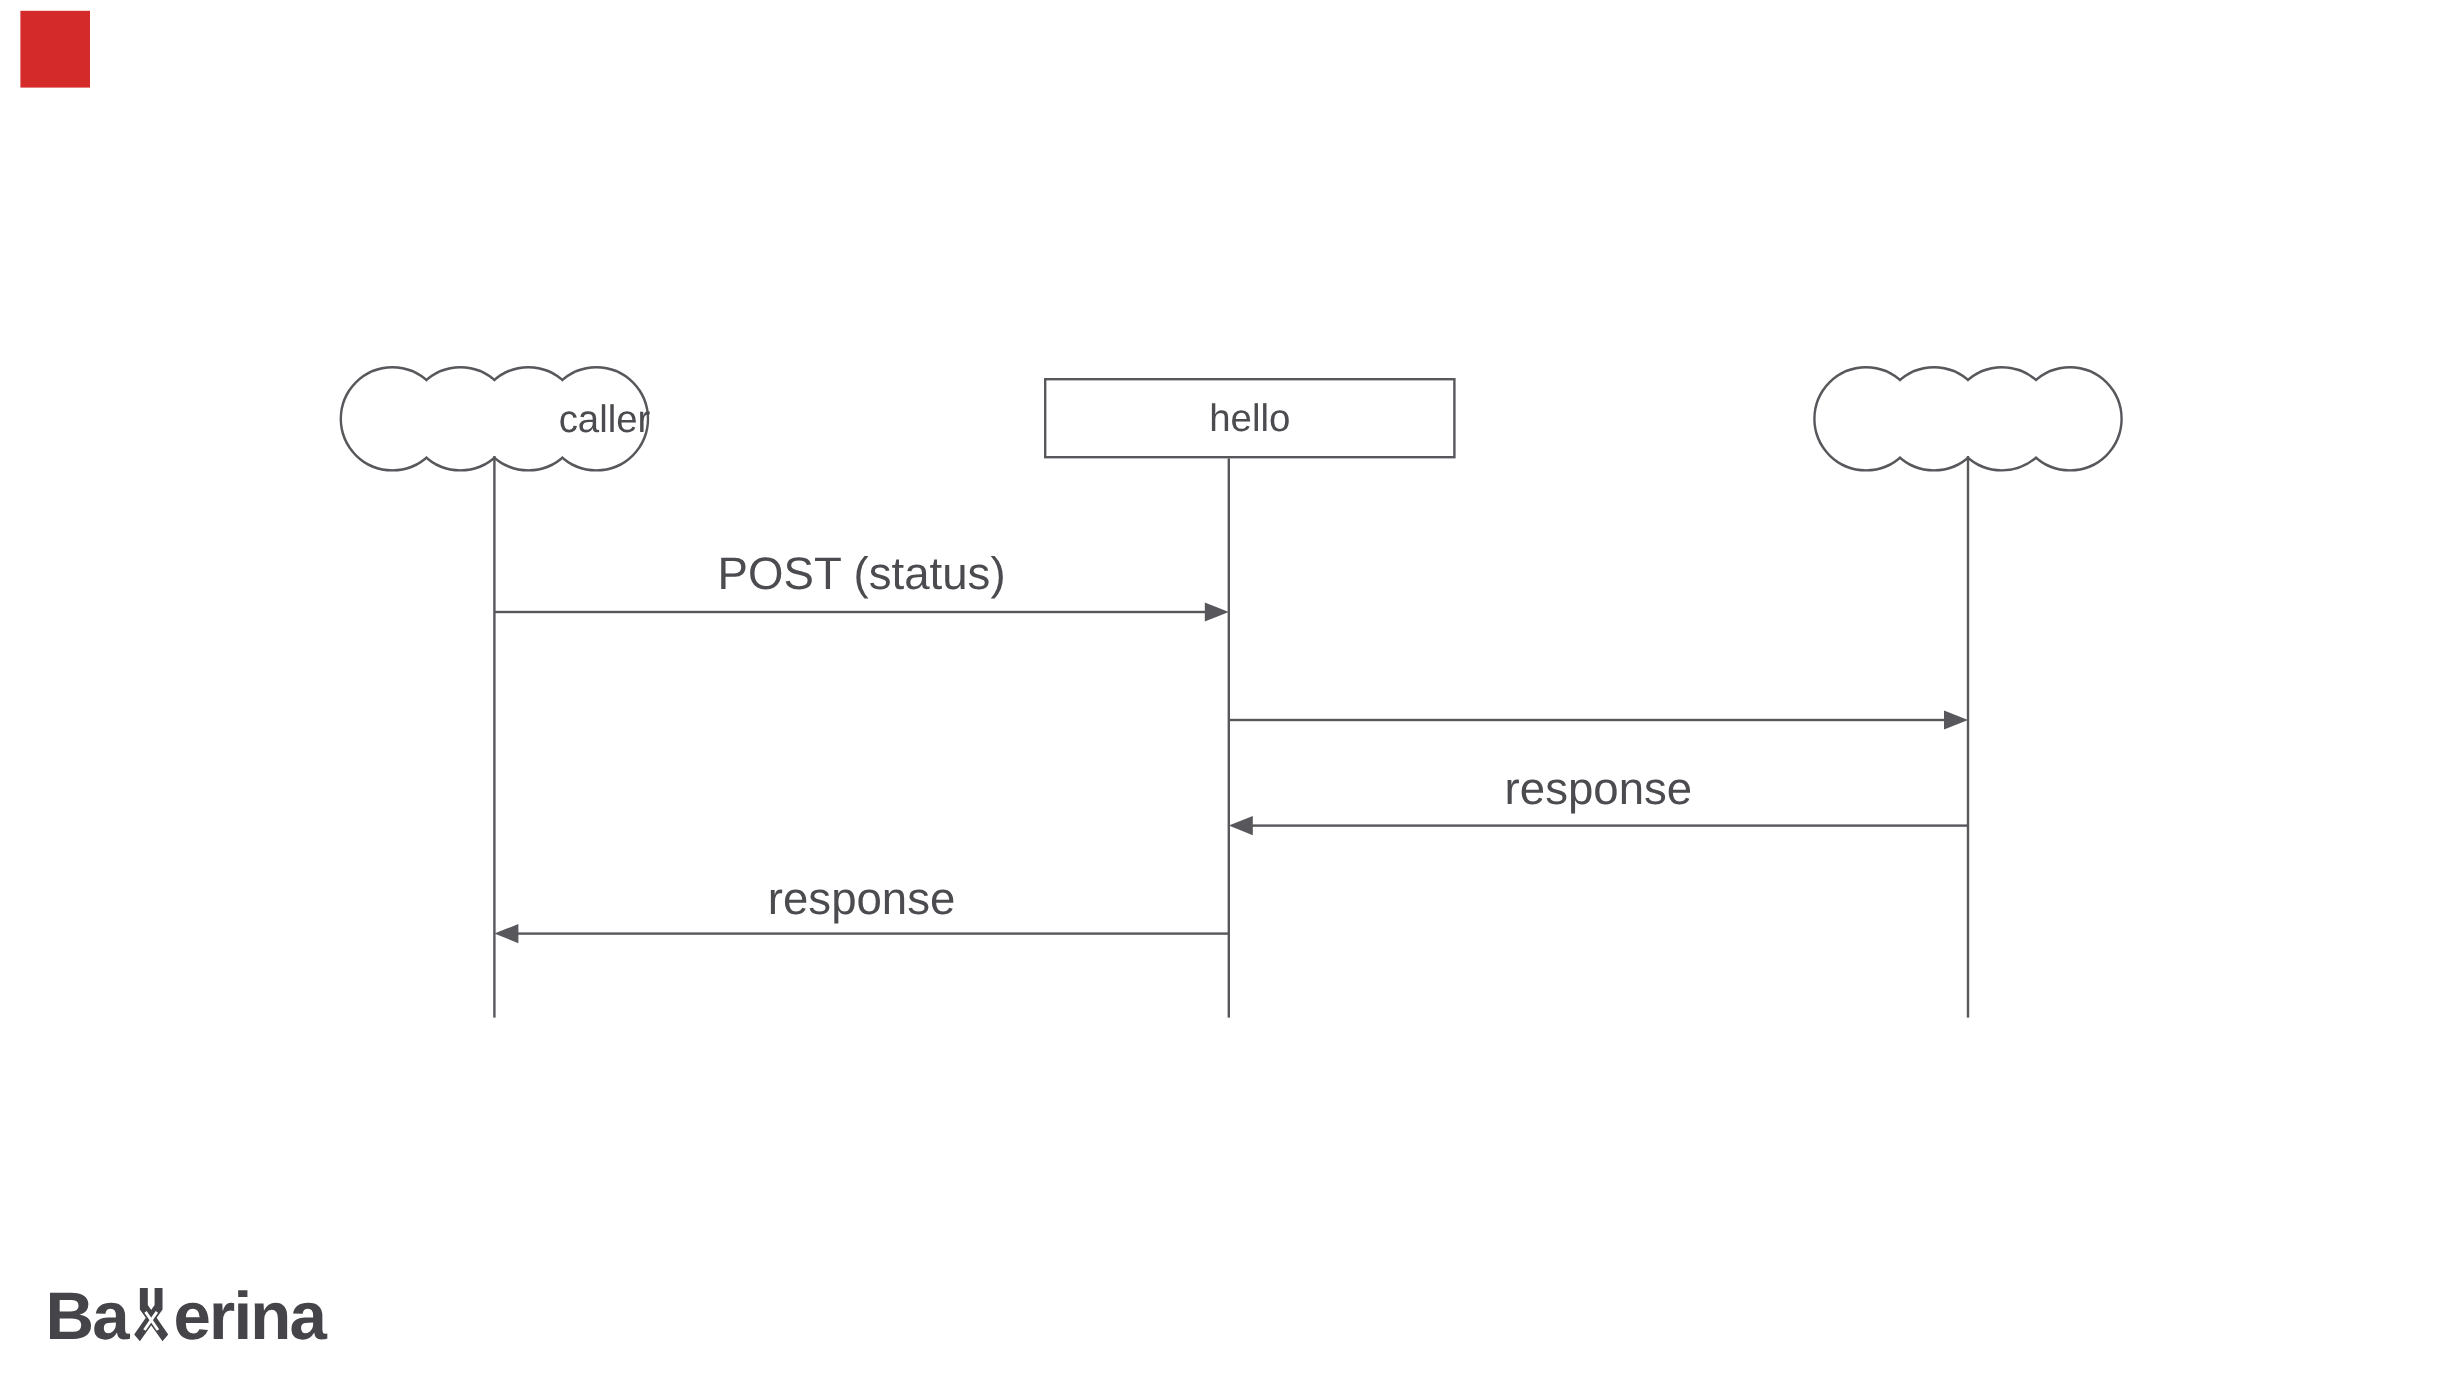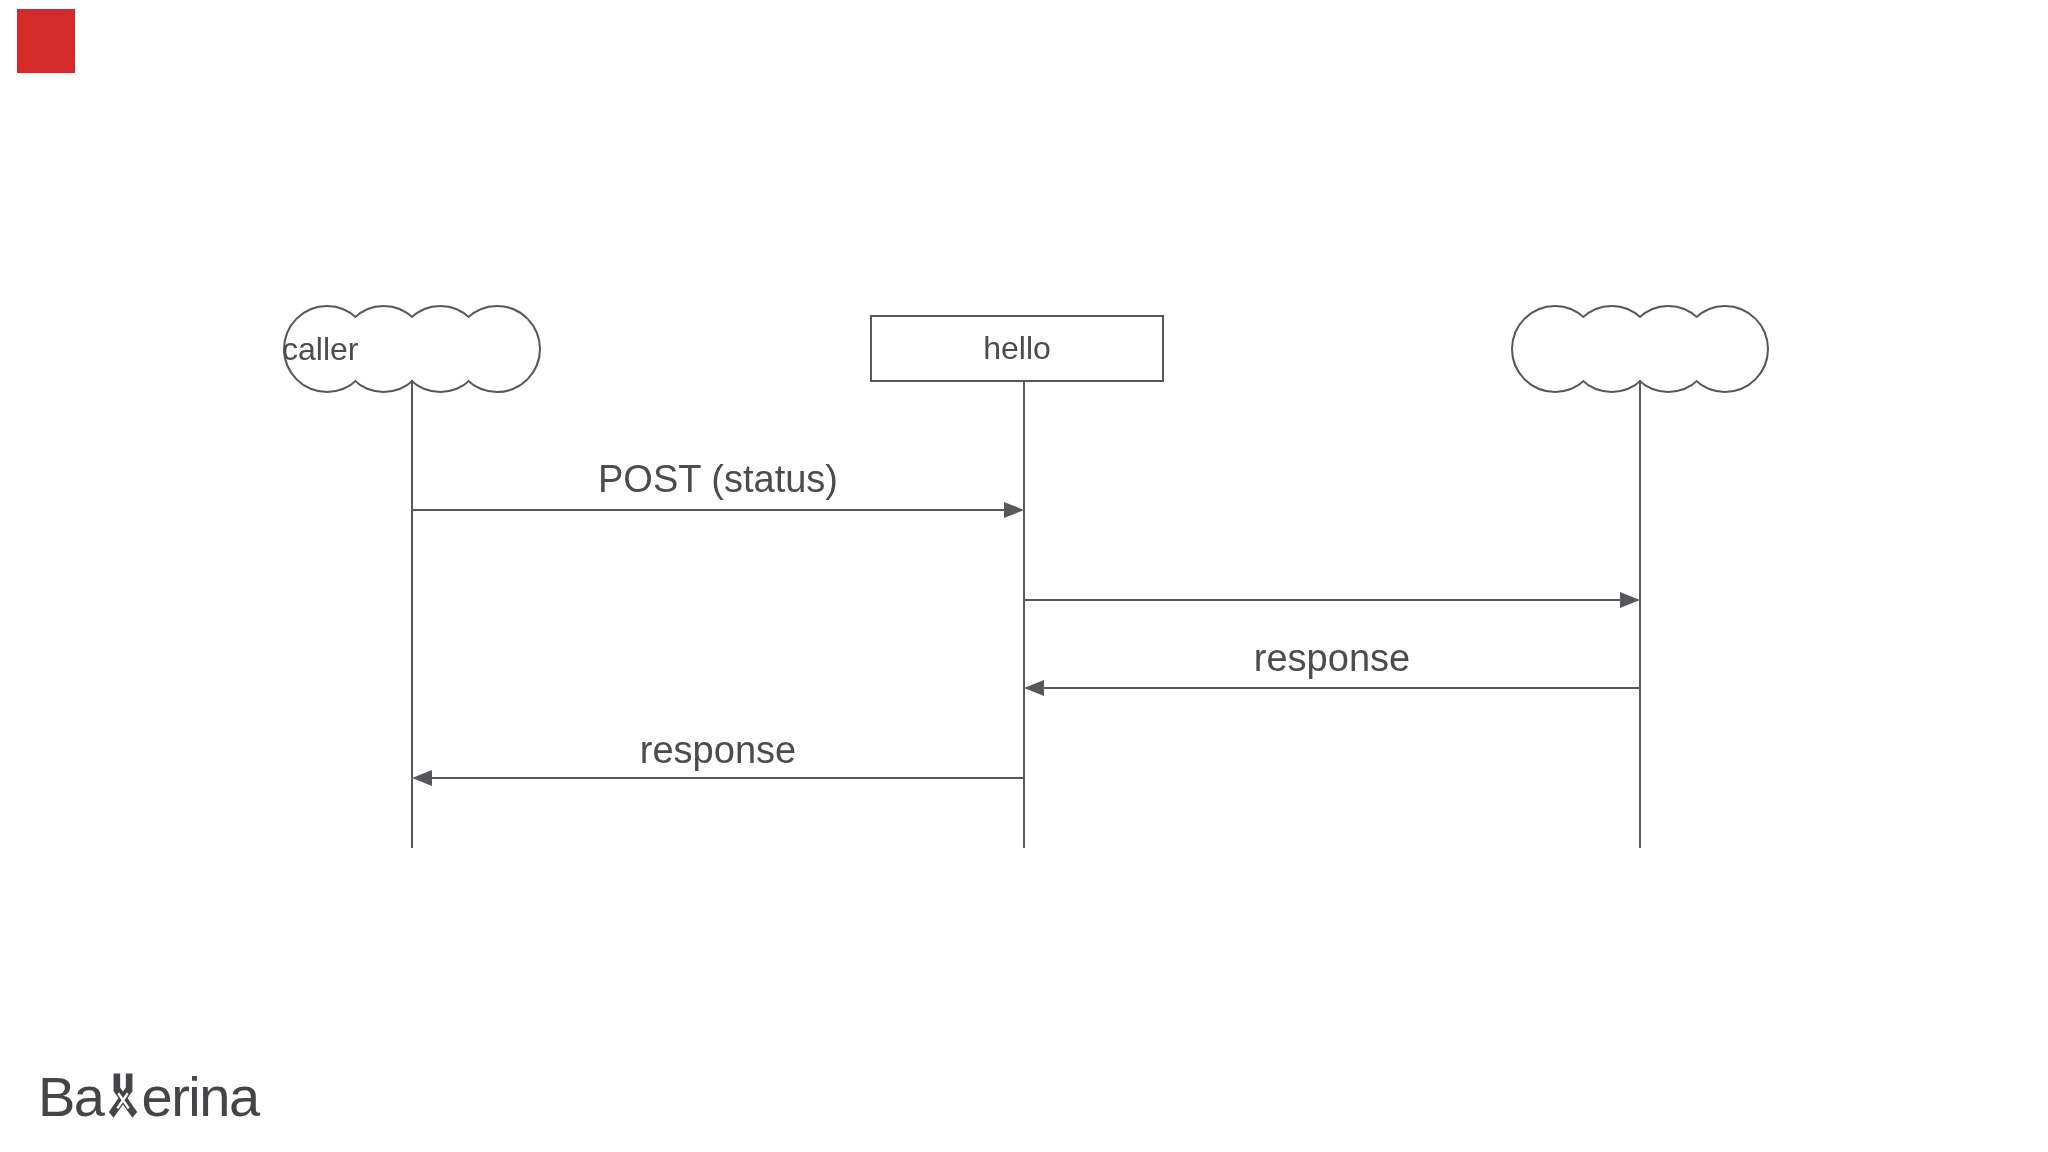--- a/index.html
+++ b/index.html
@@ -15,26 +15,26 @@
     background:var(--bg);
     font-family:"Liberation Sans","DejaVu Sans",sans-serif;
   }
   .red-marker{position:absolute;left:17px;top:9px;width:58px;height:64px;background:var(--marker);}
   
   .cloud{position:absolute;width:260px;height:90px;}
   .cloud-caller{left:282px;top:304px;}
   .cloud-twitter{left:1510px;top:304px;}
   .participant-label{
     position:absolute;width:260px;height:90px;line-height:90px;
-    text-align:left;font-size:32px;color:var(--text);
+    text-align:right;font-size:32px;color:var(--text);
   }
   .label-caller{left:282px;top:304px;}
   .label-twitter{left:1510px;top:304px;}
   .service-box{
-    position:absolute;left:870px;top:315px;width:294px;height:67px;
+    position:absolute;left:870px;top:315px;width:343px;height:67px;
     box-sizing:border-box;border:2px solid var(--stroke);background:var(--bg);
     text-align:center;line-height:63px;font-size:32px;color:var(--text);
   }
   
   .lifeline{position:absolute;width:2px;background:var(--stroke);}
   .ll-caller{left:411px;top:380px;height:468px;}
   .ll-hello{left:1023px;top:382px;height:466px;}
   .ll-twitter{left:1639px;top:380px;height:468px;}
   
   .msg-line{position:absolute;height:2px;background:var(--stroke);}
@@ -53,21 +53,21 @@
   .lab-2{left:1132px;top:553px;}
   .line-3{left:1042px;top:687px;width:598px;}
   .head-3{left:1024px;top:680px;}
   .lab-3{left:1132px;top:641px;}
   .line-4{left:430px;top:777px;width:594px;}
   .head-4{left:412px;top:770px;}
   .lab-4{left:518px;top:733px;}
   
   .logo{
     position:absolute;left:38px;top:1064px;
-    font-size:56px;font-weight:400;letter-spacing:-1.5px;color:var(--logo);
+    font-size:56px;font-weight:700;letter-spacing:-1.5px;color:var(--logo);
     white-space:nowrap;
     text-align:right;
   }
   .logo .mark{vertical-align:-6px;margin:0 2px;}
   svg{display:block;}
   .logo svg{display:inline-block;}
 </style>
 </head>
 <body>
 

